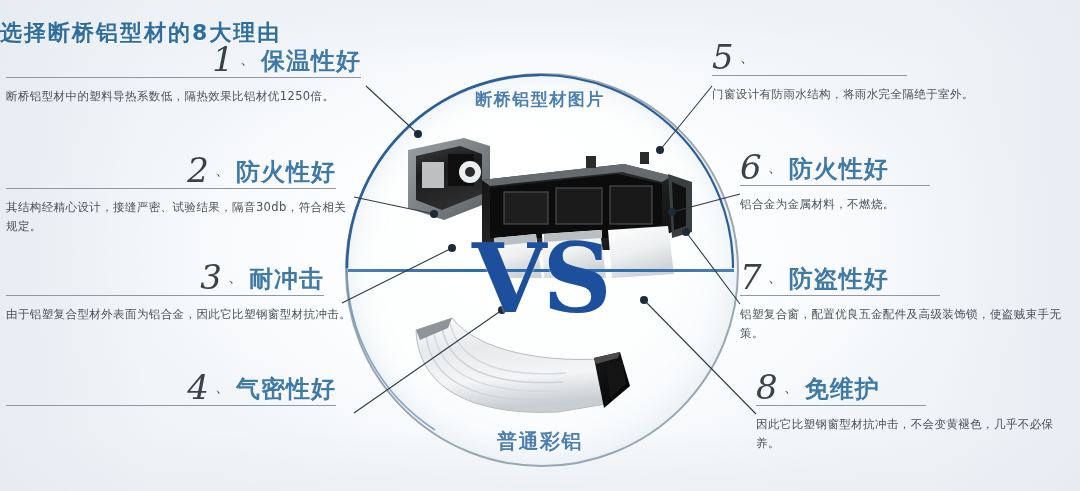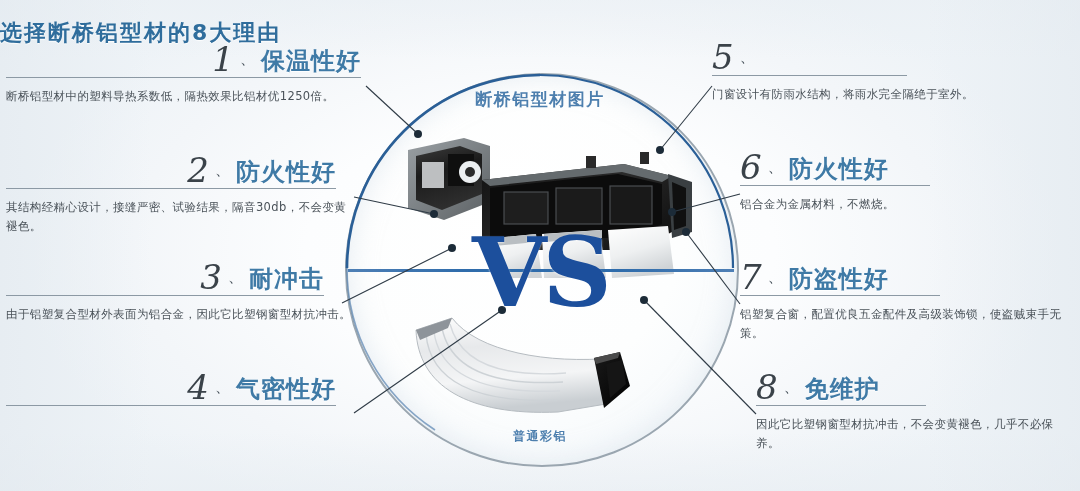--- a/index.html
+++ b/index.html
@@ -155,32 +155,32 @@
     color: #4d7fae;
     text-shadow: 0 1px 0 rgba(255,255,255,.9);
     z-index: 22;
   }
   .bottom-label {
     position: absolute;
     left: 345px;
     top: 428px;
     width: 390px;
     text-align: center;
-    font-size: 12px;
+    font-size: 20px;
     font-weight: 700;
     letter-spacing: 1.5px;
     color: #4d7fae;
     text-shadow: 0 1px 0 rgba(255,255,255,.9);
     z-index: 22;
   }
 
   .vs {
     position: absolute;
     left: 345px;
-    top: 225px;
+    top: 231px;
     width: 390px;
     text-align: center;
     font-family: "DejaVu Serif", "Liberation Serif", serif;
     font-size: 96px;
     font-weight: 700;
     line-height: 96px;
     color: #1c4f9c;
     letter-spacing: -4px;
     z-index: 21;
     text-shadow: 0 1px 2px rgba(255,255,255,.6);
@@ -365,21 +365,21 @@
     </div>
     <div class="desc">断桥铝型材中的塑料导热系数低，隔热效果比铝材优1250倍。</div>
   </div>
 
   <div class="reason left r2">
     <div class="head">
       <span class="num">2</span>
       <span class="dot-sep">、</span>
       <span class="htext">防火性好</span>
     </div>
-    <div class="desc">其结构经精心设计，接缝严密、试验结果，隔音30db，不会变黄褪色。</div>
+    <div class="desc">其结构经精心设计，接缝严密、试验结果，隔音30db，符合相关规定。</div>
   </div>
 
   <div class="reason left r3">
     <div class="head">
       <span class="num">3</span>
       <span class="dot-sep">、</span>
       <span class="htext">耐冲击</span>
     </div>
     <div class="desc">由于铝塑复合型材外表面为铝合金，因此它比塑钢窗型材抗冲击。</div>
   </div>

